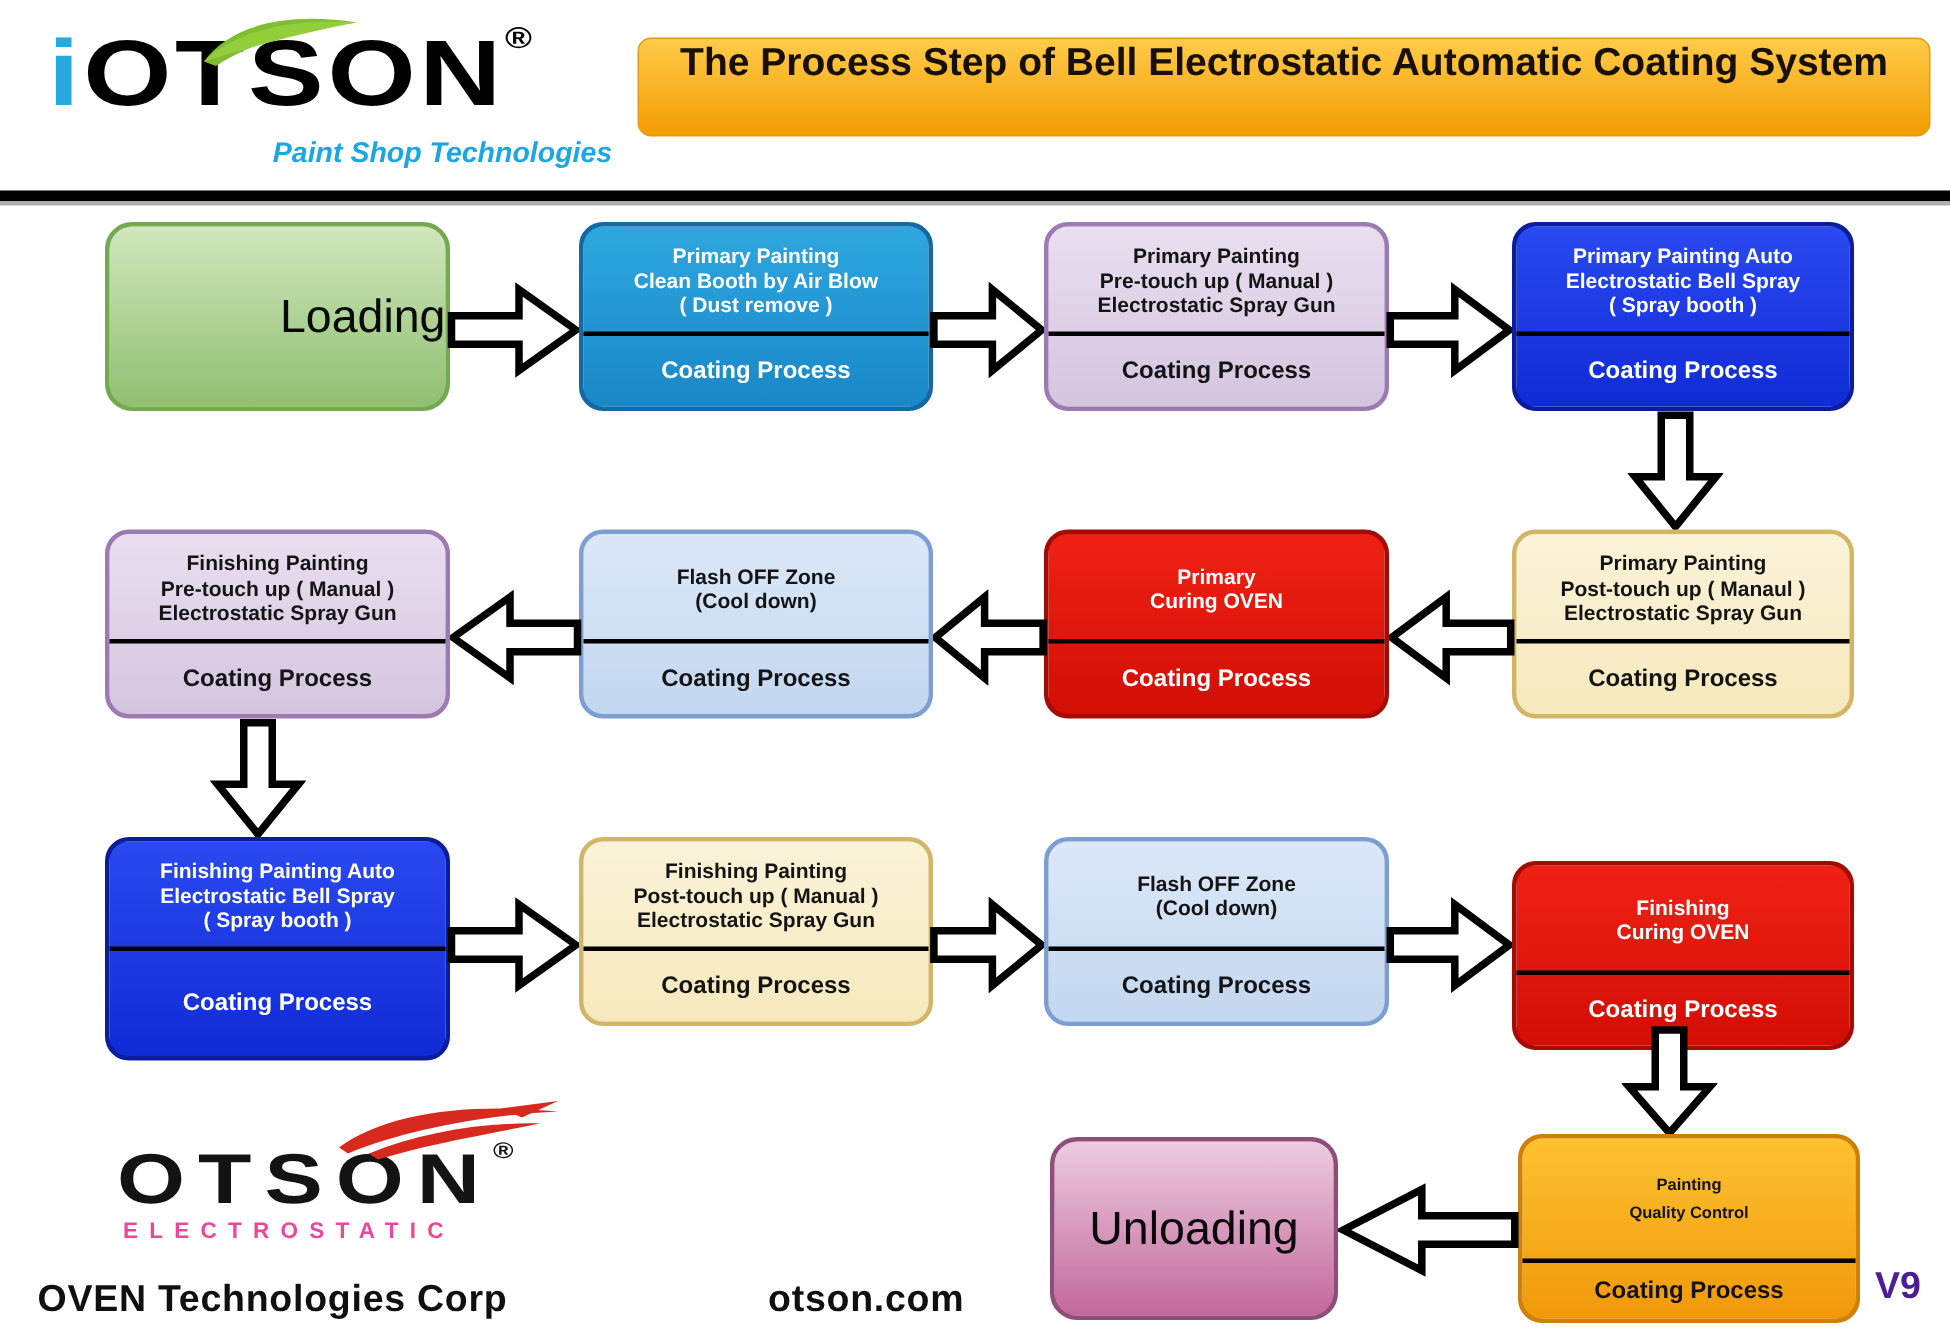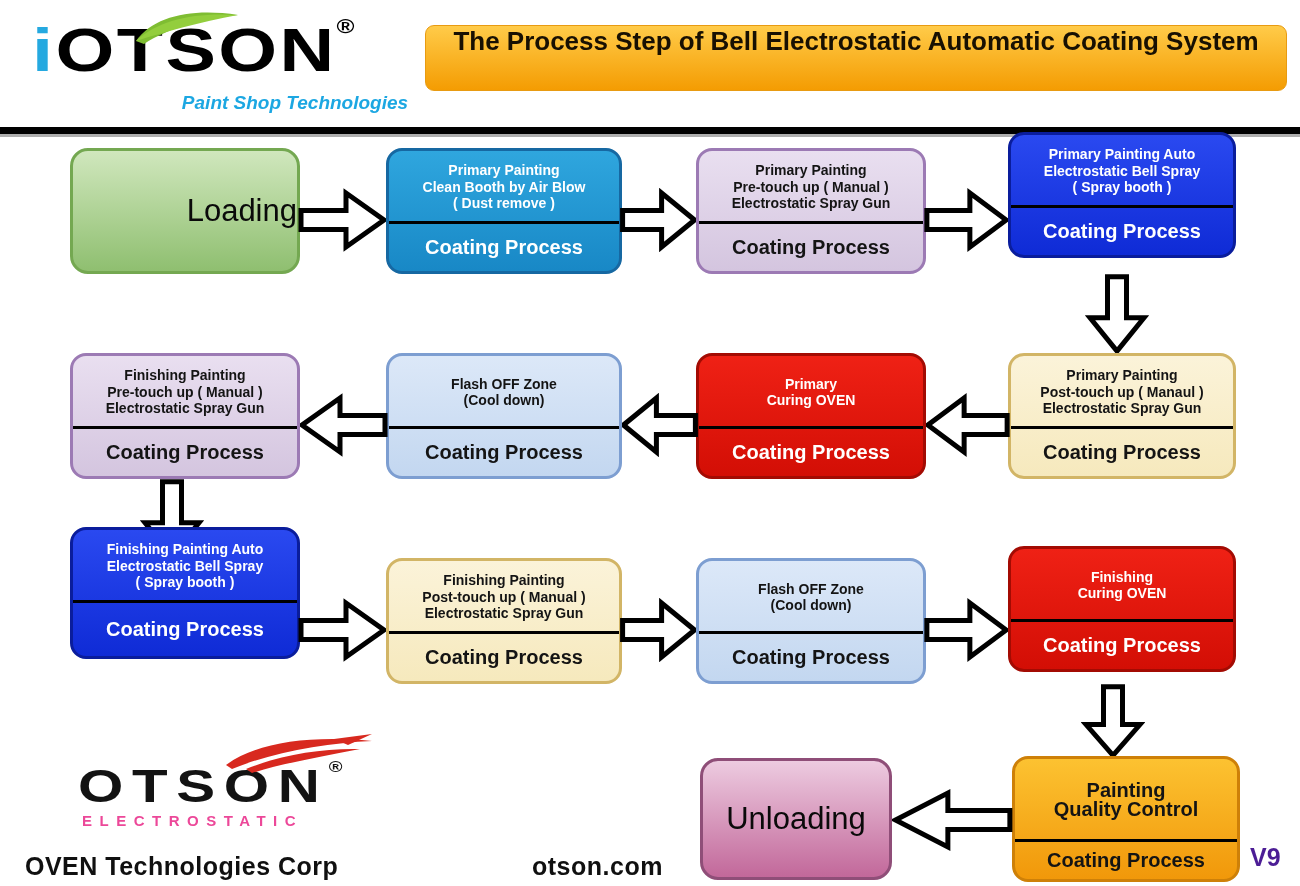--- a/index.html
+++ b/index.html
@@ -23,22 +23,22 @@
 
   .rule{position:absolute;left:0;top:127px;width:1300px;height:7px;background:#000;
         box-shadow:0 3px 0 rgba(130,130,130,.65);}
 
   
   .pbox{position:absolute;border-radius:16px;border:3px solid;box-sizing:border-box;
         display:flex;flex-direction:column;overflow:hidden;}
   .ptop{flex:0 0 68px;display:flex;align-items:center;justify-content:center;text-align:center;
         font-size:14px;line-height:16.5px;white-space:pre-line;font-weight:600;padding-top:2px;}
   .pline{height:3px;background:#000;margin:0 -4px;flex:0 0 3px;}
-  .pbot{flex:1;display:flex;align-items:center;justify-content:center;font-size:20px;font-weight:700;}
-  .qc .ptop{flex:0 0 78px;font-size:20px;line-height:19px;}
+  .pbot{flex:1;display:flex;align-items:center;justify-content:center;font-size:16px;font-weight:700;}
+  .qc .ptop{flex:0 0 78px;font-size:11px;line-height:19px;}
 
   .tbox{position:absolute;border-radius:18px;border:3px solid;box-sizing:border-box;
         display:flex;align-items:center;justify-content:center;font-size:31px;color:#0a0a0a;}
 
   .cyan  {background:linear-gradient(#2fa6de,#1888c6);border-color:#1668a2;color:#fff;}
   .royal {background:linear-gradient(#2a49f0,#0f2bd6);border-color:#0a1d9c;color:#fff;}
   .lav   {background:linear-gradient(#e9dff0,#d4c5df);border-color:#9c7ab4;color:#141414;}
   .cream {background:linear-gradient(#fbf3d9,#f6e9bd);border-color:#d2b566;color:#141414;}
   .red   {background:linear-gradient(#ef2115,#d30e05);border-color:#a30b03;color:#fff;}
   .lblue {background:linear-gradient(#dce8f8,#c3d7f0);border-color:#7d9ed1;color:#141414;}
@@ -49,21 +49,21 @@
   .arrow{position:absolute;}
 
   
   .flogo-text{position:absolute;left:78px;top:758px;font-size:47px;font-weight:700;letter-spacing:7px;
               transform:scaleX(1.24);transform-origin:left top;color:#131313;white-space:nowrap;}
   .flogo-text .freg{font-size:15px;vertical-align:30px;letter-spacing:0;}
   .swoosh{position:absolute;left:222px;top:733px;z-index:2;}
   .electro{position:absolute;left:82px;top:812px;font-size:15px;font-weight:600;letter-spacing:7.5px;
            color:#ec4899;white-space:nowrap;}
   .corp{position:absolute;left:25px;top:852px;font-size:25px;font-weight:700;color:#101010;letter-spacing:.5px;}
-  .site{position:absolute;left:532px;top:852px;font-size:25px;font-weight:700;color:#101010;letter-spacing:.5px;}
+  .site{position:absolute;left:512px;top:852px;font-size:25px;font-weight:700;color:#101010;letter-spacing:.5px;}
   .version{position:absolute;left:1250px;top:843px;font-size:25px;font-weight:700;color:#4c1d95;}
 </style>
 </head>
 <body>
 
 <div id="canvas">
 
   <div class="logo">
     <svg class="leaf" width="108" height="38" viewBox="0 0 108 38">
       <path d="M2,33 C20,8 58,0 104,7 C70,10 34,20 10,36 Z" fill="#7fbd32"></path>
@@ -104,21 +104,21 @@
 Pre-touch up ( Manual )
 Electrostatic Spray Gun</div>
     <div class="pline"></div>
     <div class="pbot">Coating Process</div>
   </div>
 
   <svg class="arrow" style="left:924px;top:188px;" width="86" height="64" viewBox="0 0 90 64" preserveAspectRatio="none">
     <polygon points="3,22.5 48,22.5 48,5 86,32 48,59 48,41.5 3,41.5" fill="#fff" stroke="#000" stroke-width="5" vector-effect="non-scaling-stroke"></polygon>
   </svg>
 
-  <div class="pbox royal" style="left:1008px;top:132px;width:228px;height:126px;">
+  <div class="pbox royal" style="left:1008px;top:148px;width:228px;height:126px;">
     <div class="ptop">Primary Painting Auto
 Electrostatic Bell Spray
 ( Spray booth )</div>
     <div class="pline"></div>
     <div class="pbot">Coating Process</div>
   </div>
 
   <svg class="arrow" style="left:1085px;top:274px;" width="64" height="80" viewBox="0 0 64 84" preserveAspectRatio="none">
     <polygon points="22.5,3 22.5,46 5,46 32,81 59,46 41.5,46 41.5,3" fill="#fff" stroke="#000" stroke-width="5" vector-effect="non-scaling-stroke"></polygon>
   </svg>
@@ -162,21 +162,21 @@
 Pre-touch up ( Manual )
 Electrostatic Spray Gun</div>
     <div class="pline"></div>
     <div class="pbot">Coating Process</div>
   </div>
 
   <svg class="arrow" style="left:140px;top:479px;" width="64" height="80" viewBox="0 0 64 84" preserveAspectRatio="none">
     <polygon points="22.5,3 22.5,46 5,46 32,81 59,46 41.5,46 41.5,3" fill="#fff" stroke="#000" stroke-width="5" vector-effect="non-scaling-stroke"></polygon>
   </svg>
 
-  <div class="pbox royal" style="left:70px;top:527px;width:230px;height:132px;">
+  <div class="pbox royal" style="left:70px;top:558px;width:230px;height:149px;">
     <div class="ptop">Finishing  Painting Auto
 Electrostatic Bell Spray
 ( Spray booth )</div>
     <div class="pline"></div>
     <div class="pbot">Coating Process</div>
   </div>
 
   <svg class="arrow" style="left:298px;top:598px;" width="90" height="64" viewBox="0 0 90 64" preserveAspectRatio="none">
     <polygon points="3,22.5 48,22.5 48,5 86,32 48,59 48,41.5 3,41.5" fill="#fff" stroke="#000" stroke-width="5" vector-effect="non-scaling-stroke"></polygon>
   </svg>
@@ -197,21 +197,21 @@
     <div class="ptop">Flash OFF Zone
 (Cool down)</div>
     <div class="pline"></div>
     <div class="pbot">Coating Process</div>
   </div>
 
   <svg class="arrow" style="left:924px;top:598px;" width="86" height="64" viewBox="0 0 90 64" preserveAspectRatio="none">
     <polygon points="3,22.5 48,22.5 48,5 86,32 48,59 48,41.5 3,41.5" fill="#fff" stroke="#000" stroke-width="5" vector-effect="non-scaling-stroke"></polygon>
   </svg>
 
-  <div class="pbox red" style="left:1008px;top:546px;width:228px;height:126px;">
+  <div class="pbox red" style="left:1008px;top:574px;width:228px;height:126px;">
     <div class="ptop">Finishing
 Curing OVEN</div>
     <div class="pline"></div>
     <div class="pbot">Coating Process</div>
   </div>
 
   <svg class="arrow" style="left:1081px;top:684px;" width="64" height="74" viewBox="0 0 64 84" preserveAspectRatio="none">
     <polygon points="22.5,3 22.5,46 5,46 32,81 59,46 41.5,46 41.5,3" fill="#fff" stroke="#000" stroke-width="5" vector-effect="non-scaling-stroke"></polygon>
   </svg>
 

